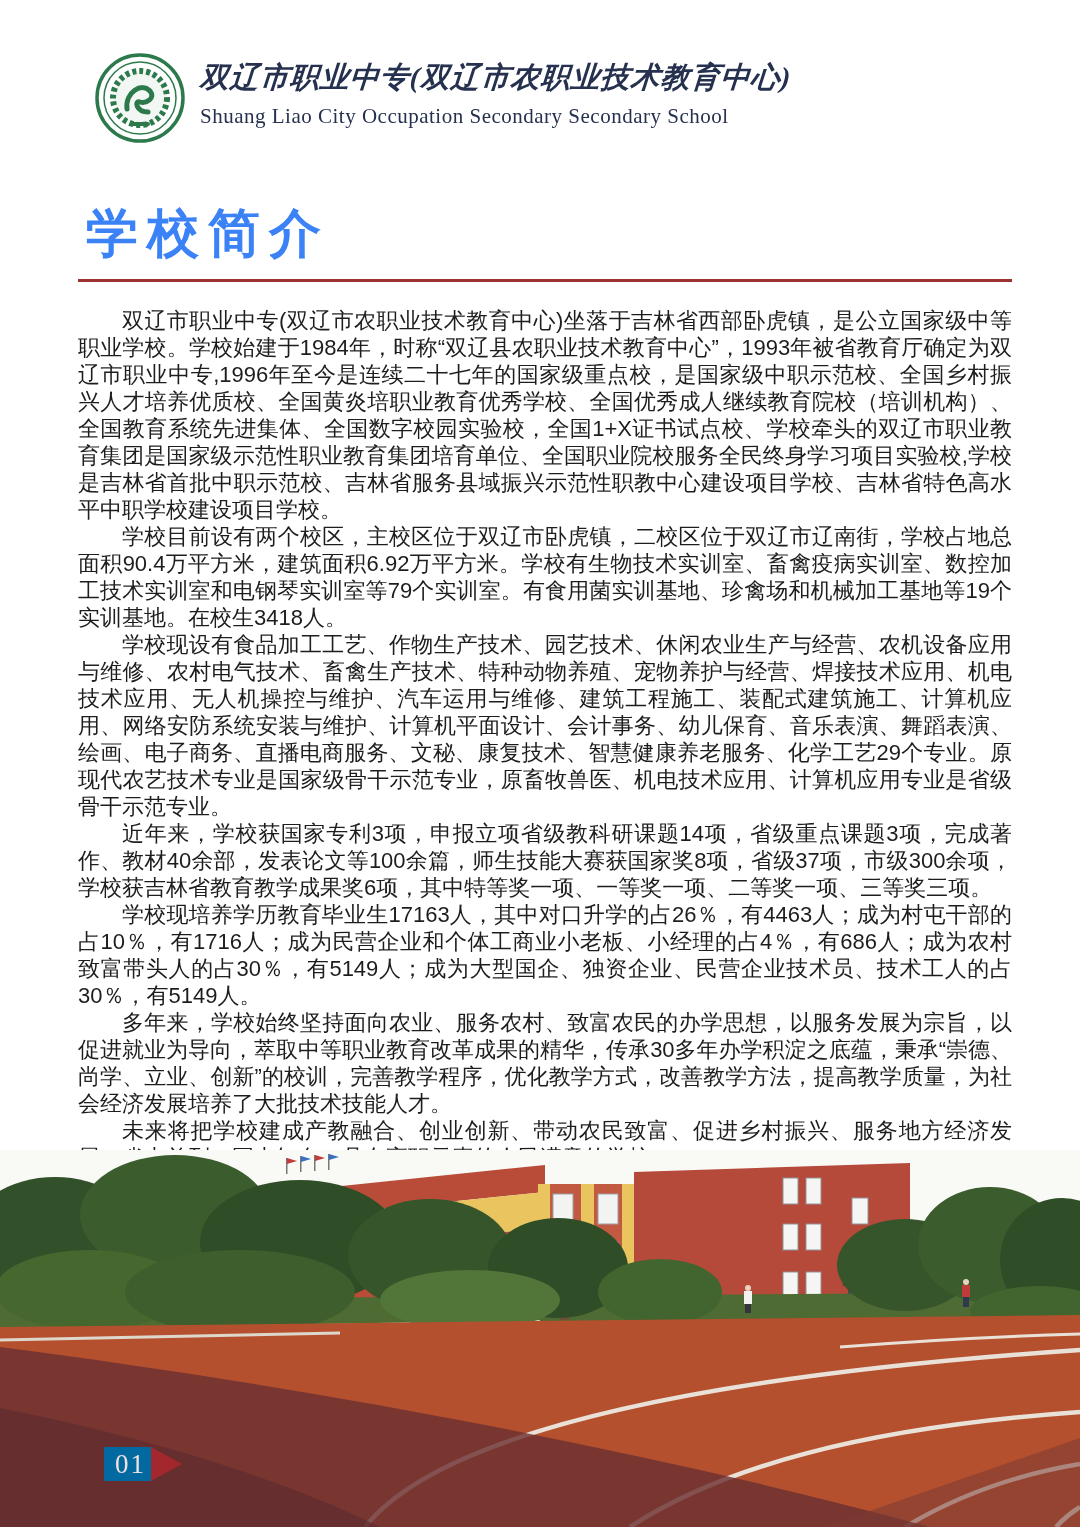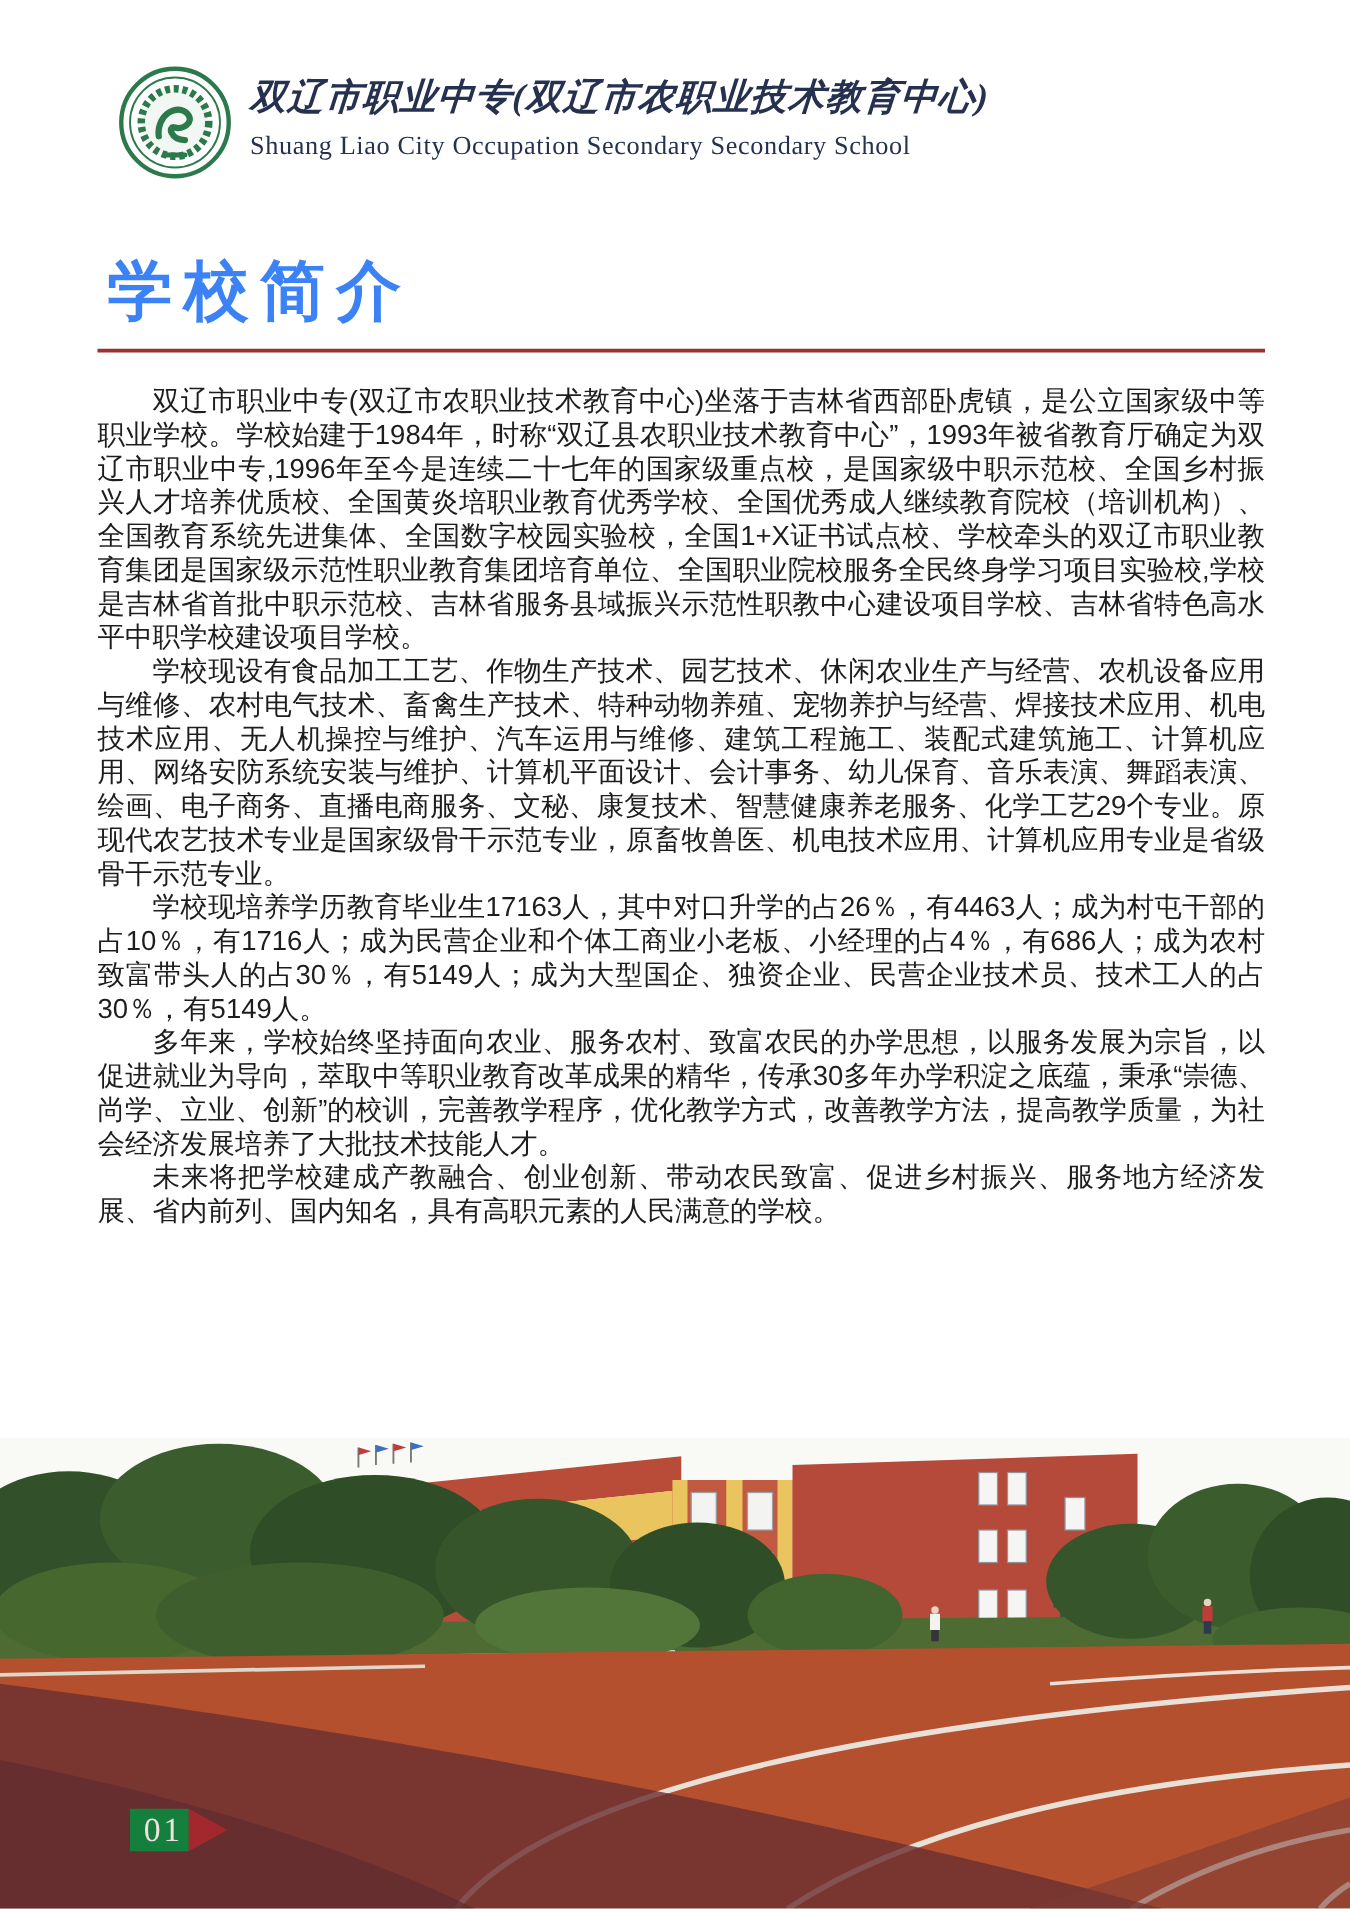--- a/index.html
+++ b/index.html
@@ -22,21 +22,21 @@
   .body-text{margin-top:25px;color:#1d1d1f;}
   .body-text p{margin:0;font-size:22px;line-height:27px;text-align:justify;text-indent:2em;
                font-family:Liberation Sans, sans-serif;}
 
   
   .photo{position:absolute;left:0;right:0;bottom:0;height:377px;margin:0;}
   .photo svg{display:block;width:100%;height:100%;}
 
   
   .page-flag{position:absolute;left:104px;bottom:46px;height:34px;display:flex;align-items:center;}
-  .flag-rect{background:#15803d;color:#efe2e0;font-size:27px;line-height:34px;height:34px;
+  .flag-rect{background:#0369a1;color:#efe2e0;font-size:27px;line-height:34px;height:34px;
              padding:0 5px 0 11px;letter-spacing:2px;font-family:"Liberation Serif",serif;}
   .flag-tip{width:0;height:0;border-top:17px solid transparent;border-bottom:17px solid transparent;
             border-left:31px solid #a3282d;}
 </style>
 </head>
 <body>
 
 <div class="page">
 
   <header class="hdr">
@@ -53,21 +53,23 @@
       <div class="hdr-cn">双辽市职业中专(双辽市农职业技术教育中心)</div>
       <div class="hdr-en">Shuang Liao City Occupation Secondary Secondary School</div>
     </div>
   </header>
 
   <main class="main">
     <h1 class="sec-title">学校简介</h1>
     <hr class="sec-line">
     <div class="body-text">
       <p>双辽市职业中专(双辽市农职业技术教育中心)坐落于吉林省西部卧虎镇，是公立国家级中等职业学校。学校始建于1984年，时称“双辽县农职业技术教育中心”，1993年被省教育厅确定为双辽市职业中专,1996年至今是连续二十七年的国家级重点校，是国家级中职示范校、全国乡村振兴人才培养优质校、全国黄炎培职业教育优秀学校、全国优秀成人继续教育院校（培训机构）、全国教育系统先进集体、全国数字校园实验校，全国1+X证书试点校、学校牵头的双辽市职业教育集团是国家级示范性职业教育集团培育单位、全国职业院校服务全民终身学习项目实验校,学校是吉林省首批中职示范校、吉林省服务县域振兴示范性职教中心建设项目学校、吉林省特色高水平中职学校建设项目学校。</p>
+      <p>学校目前设有两个校区，主校区位于双辽市卧虎镇，二校区位于双辽市辽南街，学校占地总面积90.4万平方米，建筑面积6.92万平方米。学校有生物技术实训室、畜禽疫病实训室、数控加工技术实训室和电钢琴实训室等79个实训室。有食用菌实训基地、珍禽场和机械加工基地等19个实训基地。在校生3418人。</p>
       <p>学校现设有食品加工工艺、作物生产技术、园艺技术、休闲农业生产与经营、农机设备应用与维修、农村电气技术、畜禽生产技术、特种动物养殖、宠物养护与经营、焊接技术应用、机电技术应用、无人机操控与维护、汽车运用与维修、建筑工程施工、装配式建筑施工、计算机应用、网络安防系统安装与维护、计算机平面设计、会计事务、幼儿保育、音乐表演、舞蹈表演、绘画、电子商务、直播电商服务、文秘、康复技术、智慧健康养老服务、化学工艺29个专业。原现代农艺技术专业是国家级骨干示范专业，原畜牧兽医、机电技术应用、计算机应用专业是省级骨干示范专业。</p>
+      <p>近年来，学校获国家专利3项，申报立项省级教科研课题14项，省级重点课题3项，完成著作、教材40余部，发表论文等100余篇，师生技能大赛获国家奖8项，省级37项，市级300余项，学校获吉林省教育教学成果奖6项，其中特等奖一项、一等奖一项、二等奖一项、三等奖三项。</p>
       <p>学校现培养学历教育毕业生17163人，其中对口升学的占26％，有4463人；成为村屯干部的占10％，有1716人；成为民营企业和个体工商业小老板、小经理的占4％，有686人；成为农村致富带头人的占30％，有5149人；成为大型国企、独资企业、民营企业技术员、技术工人的占30％，有5149人。</p>
       <p>多年来，学校始终坚持面向农业、服务农村、致富农民的办学思想，以服务发展为宗旨，以促进就业为导向，萃取中等职业教育改革成果的精华，传承30多年办学积淀之底蕴，秉承“崇德、尚学、立业、创新”的校训，完善教学程序，优化教学方式，改善教学方法，提高教学质量，为社会经济发展培养了大批技术技能人才。</p>
       <p>未来将把学校建成产教融合、创业创新、带动农民致富、促进乡村振兴、服务地方经济发展、省内前列、国内知名，具有高职元素的人民满意的学校。</p>
     </div>
   </main>
 
   <figure class="photo">
     <svg viewBox="0 0 1080 377" preserveAspectRatio="none" xmlns="http://www.w3.org/2000/svg">
 
       <rect x="0" y="0" width="1080" height="200" fill="#f9f9f6"></rect>

